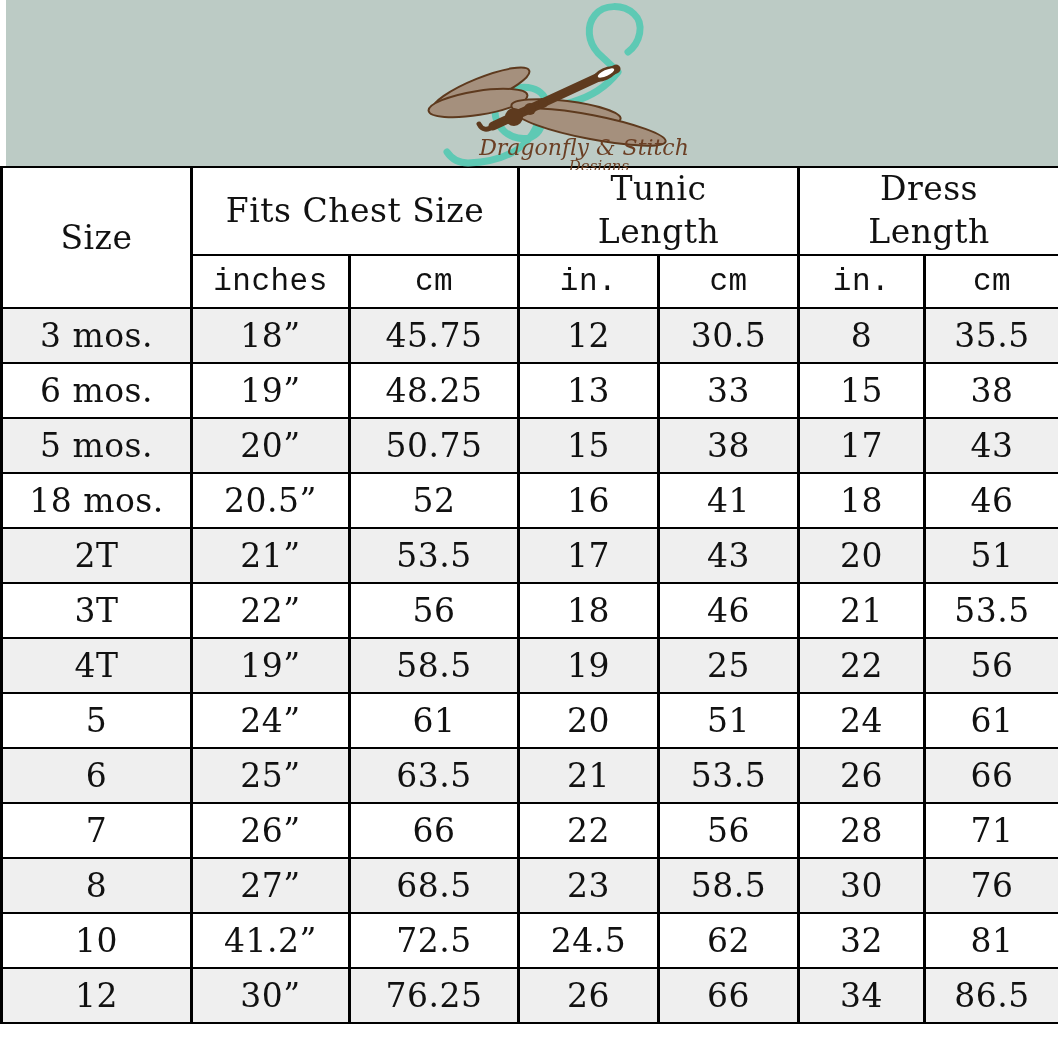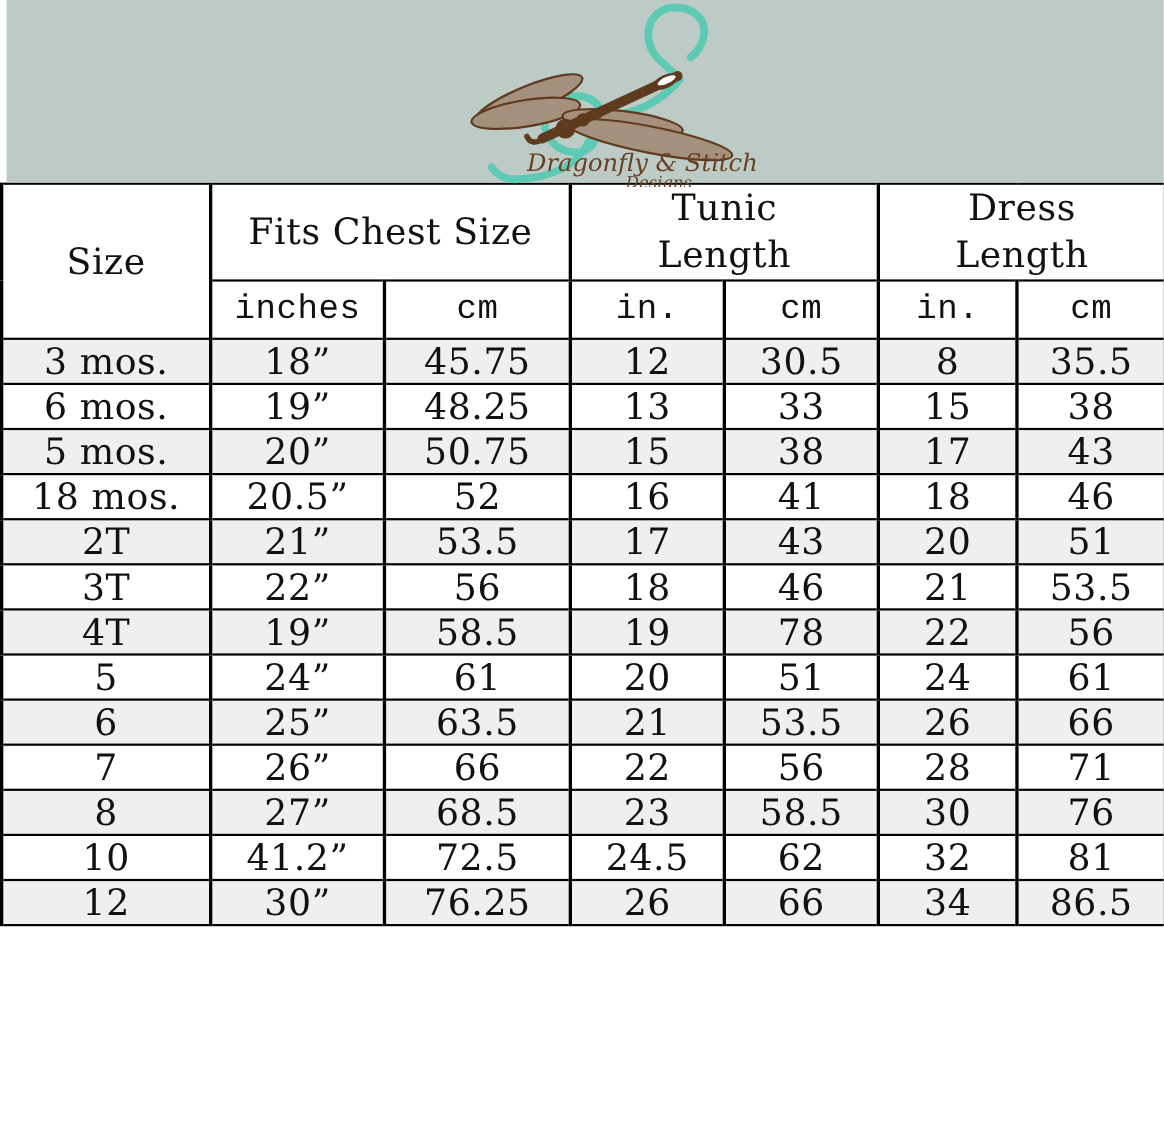--- a/index.html
+++ b/index.html
@@ -26,21 +26,21 @@
   }
   th,td{
     border:2px solid var(--grid-line);
     border-left-width:3px;border-right-width:3px;
     text-align:center;vertical-align:middle;padding:0;
     font-weight:normal;letter-spacing:0.5px;
   }
   thead th{background:#ffffff;}
   tr.hd-row1{height:88px;}
   tr.hd-row2{height:53px;}
-  tbody tr{height:41px;margin-top:10px;}
+  tbody tr{height:55px;margin-top:10px;}
   .group-hd{font-size:33px;line-height:1.3;white-space:pre-line;}
   .size-hd{font-size:33px;}
   .sub-hd{font-size:31px;font-family:Liberation Mono, monospace;}
   td{font-size:33px;}
   tbody tr:nth-child(odd) td{background:var(--row-stripe);}
   tbody tr:nth-child(even) td{background:#ffffff;}
 </style>
 </head>
 <body>
 
@@ -153,21 +153,21 @@
     <td>18</td>
     <td>46</td>
     <td>21</td>
     <td>53.5</td>
   </tr>
       <tr>
     <td>4T</td>
     <td>19”</td>
     <td>58.5</td>
     <td>19</td>
-    <td>78</td>
+    <td>25</td>
     <td>22</td>
     <td>56</td>
   </tr>
       <tr>
     <td>5</td>
     <td>24”</td>
     <td>61</td>
     <td>20</td>
     <td>51</td>
     <td>24</td>

